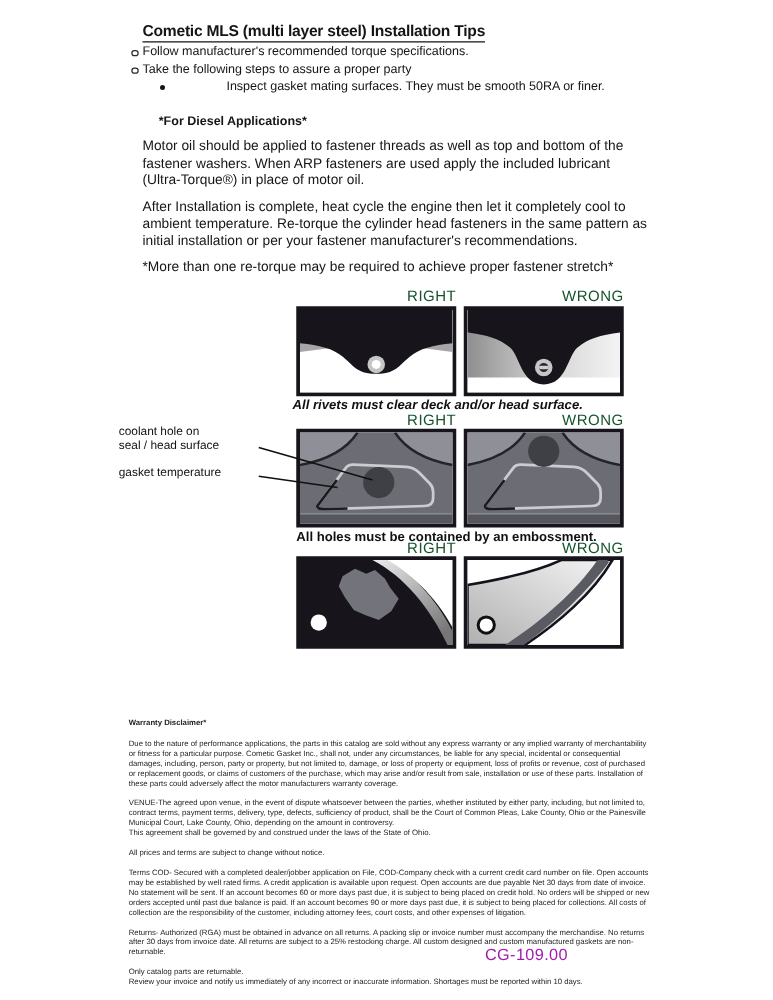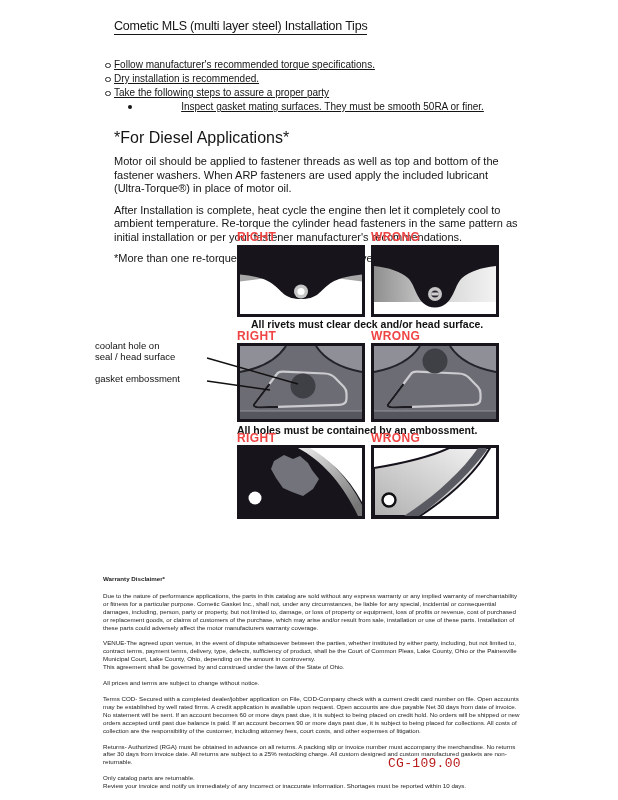--- a/index.html
+++ b/index.html
@@ -2,59 +2,55 @@
 <html><head>
 <meta charset="utf-8">
 <style>
   html,body{margin:0;padding:0;}
   body{
     width:618px;height:800px;background:#ffffff;position:relative;
     font-family:"Liberation Sans", sans-serif;color:#151515;overflow:hidden;
   }
   .content{position:absolute;left:104px;top:16px;width:424px;}
   .doc-title{
-    font-size:12.5px;font-weight:normal;letter-spacing:-0.2px;
+    font-size:12.5px;font-weight:bold;letter-spacing:-0.2px;
     margin:0 0 0 10px;display:inline-block;
     border-bottom:1.8px solid #151515;padding-bottom:1px;
   }
-  .tips{margin-top:23px;font-size:10px;line-height:14px;text-decoration:underline;}
+  .tips{margin-top:1px;font-size:10px;line-height:14px;}
   .tip{position:relative;padding-left:10px;}
   .tip .ring{position:absolute;left:1px;top:4.5px;width:3.5px;height:3.5px;border:1px solid #2a2a2a;border-radius:50%;}
   .subtip{position:relative;padding-left:9px;margin-left:24px;text-align:center;}
   .subtip .dot{position:absolute;left:0;top:5px;width:4px;height:4px;background:#151515;border-radius:50%;}
-  .section-head{font-size:16px;font-weight:normal;margin:15px 0 0 10px;}
+  .section-head{font-size:10px;font-weight:bold;margin:15px 0 0 23px;}
   .para{font-size:11px;line-height:13.5px;margin:8px 0 0 10px;width:404px;}
 
   .figures{position:absolute;left:0;top:228px;width:618px;height:332px;}
-  .figlabel{position:absolute;width:128px;text-align:left;font-weight:bold;font-size:12px;letter-spacing:0.4px;color:#ef4444;}
+  .figlabel{position:absolute;width:128px;text-align:right;font-weight:normal;font-size:12px;letter-spacing:0.4px;color:#14532d;}
   .fig{position:absolute;border:3px solid #18141c;background:#fff;line-height:0;font-size:0;}
   .figcaption{position:absolute;font-weight:bold;font-size:10.5px;line-height:12.5px;color:#111;}
   .sidelabel{position:absolute;left:95px;width:112px;font-size:9.5px;line-height:11px;color:#111;}
   .leader-overlay{position:absolute;left:95px;top:114px;pointer-events:none;}
 
   .legal{position:absolute;left:103px;top:575px;width:417px;font-size:6.2px;line-height:7.9px;color:#1c1c1c;}
   .legal .lhead{font-weight:bold;margin:0 0 9px 0;}
   .legal p{margin:0 0 8px 0;}
   .legal p.tight{margin:0;}
-  .footer-code{position:absolute;left:388px;top:756px;font-size:13px;letter-spacing:0.3px;color:#b91c1c;font-family:Liberation Mono, monospace;}
+  .footer-code{position:absolute;left:388px;top:756px;font-size:13px;letter-spacing:0.3px;color:#a21caf;}
 </style>
 </head>
 <body>
 
 <div class="content">
   <h1 class="doc-title">Cometic MLS (multi layer steel) Installation Tips</h1>
 
   <div class="tips">
     <div class="tip">
       <span class="ring"></span>
       <span>Follow manufacturer's recommended torque specifications.</span>
-    </div>
-    <div class="tip">
-      <span class="ring"></span>
-      <span>Dry installation is recommended.</span>
     </div>
     <div class="tip">
       <span class="ring"></span>
       <span>Take the following steps to assure a proper party</span>
     </div>
     <div class="subtip">
       <span class="dot"></span>
       <span>Inspect gasket mating surfaces.  They must be smooth 50RA or finer.</span>
     </div>
   </div>
@@ -92,30 +88,30 @@
       </defs>
       <rect width="122" height="66" fill="#ffffff"></rect>
       <rect x="0" y="18" width="122" height="36" fill="url(#gw1)"></rect>
       <path d="M0,0 H122 V18 C106,20 96.5,23 88,30 C80,36.5 79.5,59.5 61,59.5 C42.5,59.5 42,36.5 34,30 C25.5,23 16,20 0,18 Z" fill="#18141c"></path>
       <circle cx="61" cy="46" r="7" fill="#c6c6c6"></circle>
       <circle cx="61" cy="46" r="3.6" fill="#2a2430"></circle>
       <rect x="57.2" y="44.6" width="7.6" height="2.8" rx="1.4" fill="#cfcfcf"></rect>
     </svg>
   </div>
 
-  <div class="figcaption" style="left:251px;top:90px;width:270px;">All rivets must clear deck and/or head surface.</div>
+  <div class="figcaption" style="left:234px;top:90px;width:270px;font-style:italic;">All rivets must clear deck and/or head surface.</div>
 
   <div class="figlabel" style="left:237px;top:101px;">RIGHT</div>
   <div class="figlabel" style="left:371px;top:101px;">WRONG</div>
 
   <div class="sidelabel" style="top:112px;">
     <div>coolant hole on</div>
     <div>seal / head surface</div>
   </div>
-  <div class="sidelabel" style="top:145px;">gasket embossment</div>
+  <div class="sidelabel" style="top:145px;">gasket temperature</div>
 
   <div class="fig" style="left:237px;top:115px;">
     <svg width="122" height="73" viewBox="0 0 122 73">
       <rect width="122" height="73" fill="#6c6c74"></rect>
       <rect y="65" width="122" height="8" fill="#56565e"></rect>
       <line x1="0" y1="65" x2="122" y2="65" stroke="#93939b" stroke-width="1"></line>
       <path d="M0,0 H46 Q33,20 0,26 Z" fill="#8f8f97"></path>
       <path d="M46,0 Q33,20 0,26" fill="none" stroke="#23232a" stroke-width="2"></path>
       <path d="M122,0 H76 Q89,20 122,26 Z" fill="#8f8f97"></path>
       <path d="M76,0 Q89,20 122,26" fill="none" stroke="#23232a" stroke-width="2"></path>

